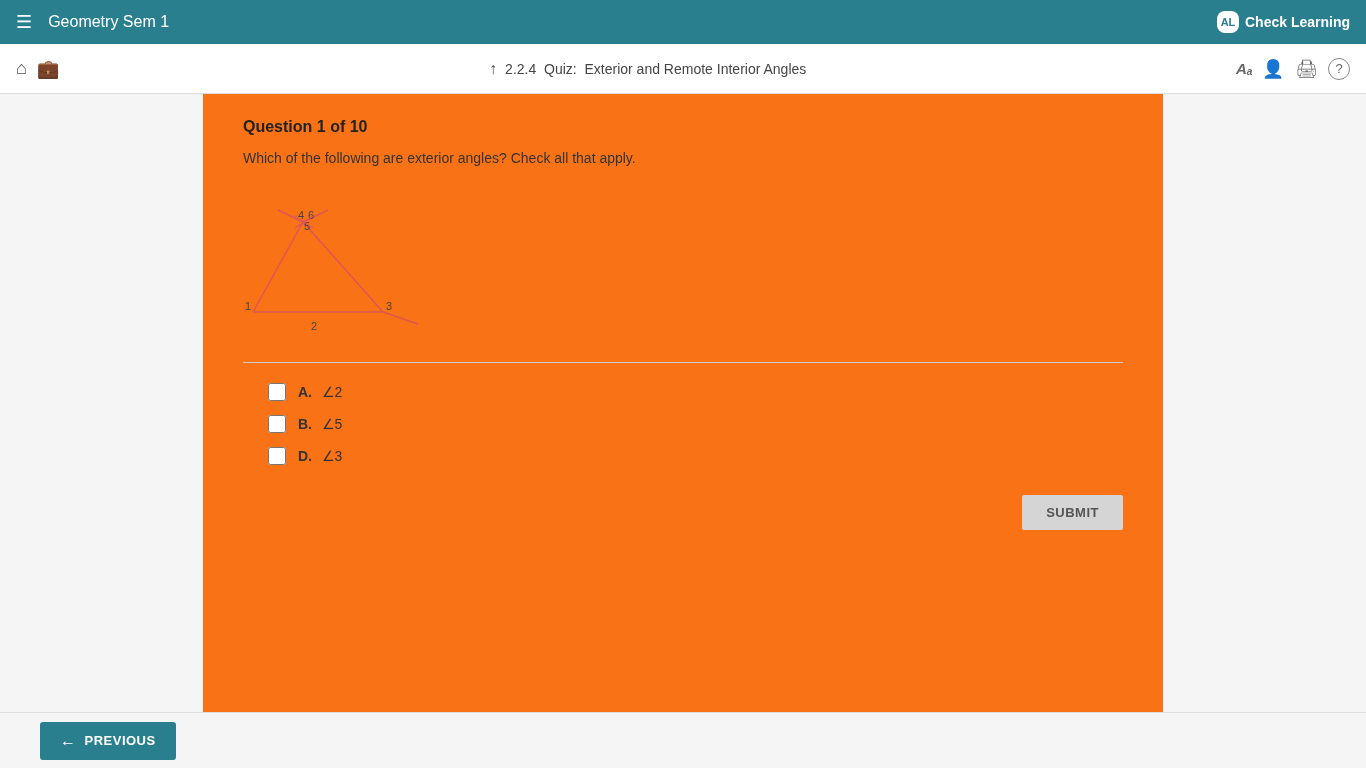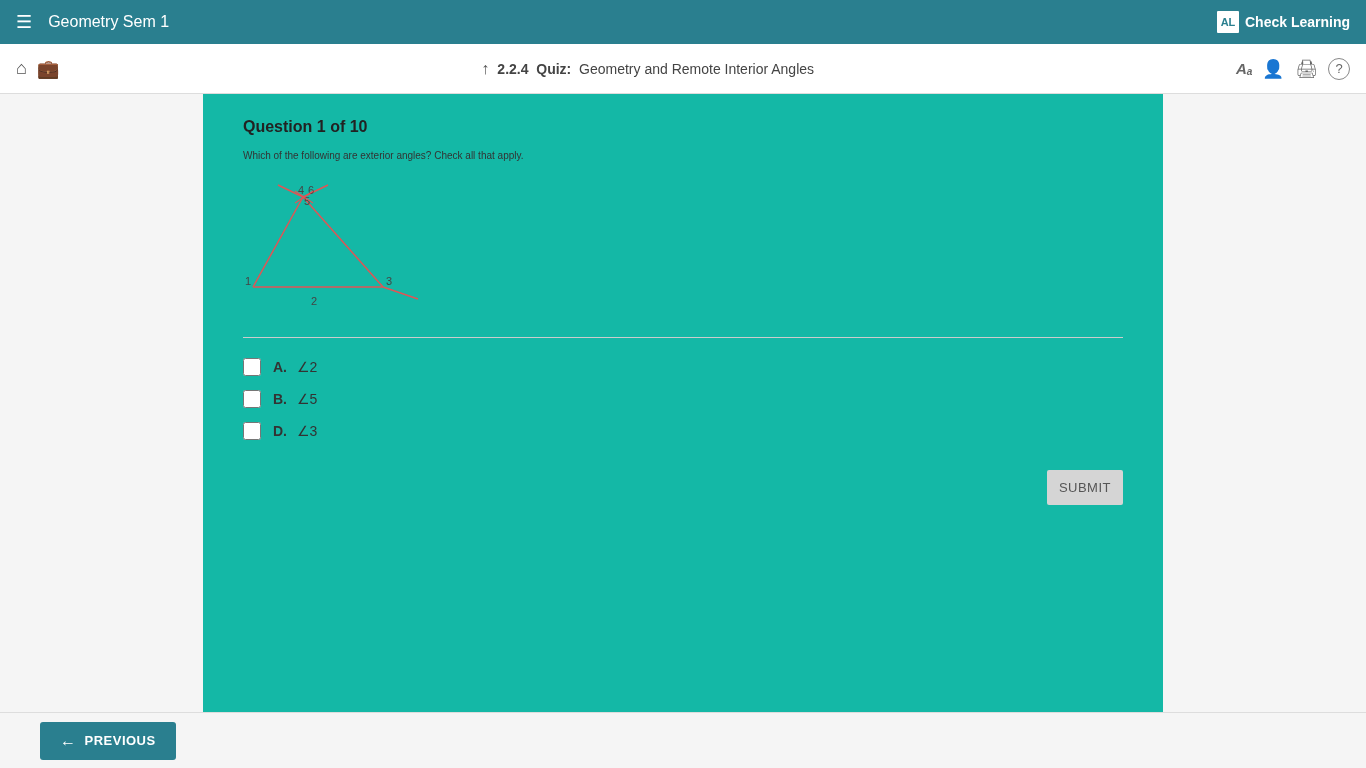--- a/index.html
+++ b/index.html
@@ -11,62 +11,62 @@
       color: white;
       height: 44px;
       display: flex;
       align-items: center;
       padding: 0 16px;
       gap: 16px;
     }
     .top-bar .menu-icon { font-size: 18px; cursor: pointer; }
     .top-bar .app-title { font-size: 16px; font-weight: 400; flex: 1; }
     .top-bar .apex-logo { font-size: 14px; font-weight: bold; display: flex; align-items: center; gap: 6px; }
-    .apex-logo-box { background: white; color: #2a7f8f; width: 22px; height: 22px; font-size: 11px; font-weight: bold; display: flex; align-items: center; justify-content: center; border-radius: 1px; }
+    .apex-logo-box { background: white; color: #2a7f8f; width: 22px; height: 22px; font-size: 11px; font-weight: bold; display: flex; align-items: center; justify-content: center; border-radius: 8px; }
 
     
     .sub-bar {
       background: white;
       height: 50px;
       display: flex;
       align-items: center;
       padding: 0 16px;
       border-bottom: 1px solid #ddd;
       gap: 12px;
     }
     .sub-bar .nav-icons { display: flex; gap: 10px; align-items: center; }
     .sub-bar .nav-icon { font-size: 18px; color: #555; cursor: pointer; }
     .sub-bar .quiz-info { flex: 1; display: flex; align-items: center; gap: 8px; justify-content: center; }
     .sub-bar .upload-icon { color: #555; font-size: 16px; }
     .sub-bar .quiz-title { font-size: 14px; color: #444; }
-    .sub-bar .quiz-title strong { font-weight: 700; }
+    .sub-bar .quiz-title strong { font-weight: 400; }
     .sub-bar .right-icons { display: flex; gap: 10px; align-items: center; }
     .sub-bar .right-icon { font-size: 18px; color: #666; cursor: pointer; }
 
     
     .main-content {
-      background: #14b8a6;
+      background: #f97316;
       margin: 0 auto;
       max-width: 960px;
       padding: 24px 40px 40px;
       height: calc(768px - 44px - 50px - 56px);
       overflow-y: auto;
     }
 
     .question-header {
       font-size: 16px;
       font-weight: 700;
       margin-bottom: 14px;
       color: #222;
     }
 
     .question-text {
-      font-size: 10px;
+      font-size: 14px;
       color: #333;
-      margin-bottom: 16px;
+      margin-bottom: 36px;
     }
 
     .diagram-area {
       margin: 0 0 20px 0;
       display: flex;
       justify-content: flex-start;
     }
 
     .divider {
       border: none;
@@ -80,20 +80,21 @@
       flex-direction: column;
       gap: 14px;
       margin-bottom: 30px;
     }
 
     .option-item {
       display: flex;
       align-items: center;
       gap: 12px;
       cursor: pointer;
+      margin-left: 25px;
     }
 
     .option-checkbox {
       width: 18px;
       height: 18px;
       border: 1.5px solid #888;
       border-radius: 2px;
       cursor: pointer;
       flex-shrink: 0;
     }
@@ -111,23 +112,23 @@
     .submit-row {
       display: flex;
       justify-content: flex-end;
       margin-top: 10px;
     }
 
     .submit-btn {
       background: #d5d5d5;
       color: #555;
       border: none;
-      padding: 10px 12px;
+      padding: 10px 24px;
       font-size: 13px;
-      font-weight: 400;
+      font-weight: 700;
       letter-spacing: 0.5px;
       cursor: pointer;
       border-radius: 2px;
       text-transform: uppercase;
     }
 
     
     .bottom-bar {
       background: #f5f5f5;
       height: 56px;
@@ -178,21 +179,21 @@
 <div class="sub-bar">
   <div class="nav-icons">
     <span class="nav-icon">⌂</span>
     <span class="nav-icon">💼</span>
   </div>
   <div class="quiz-info">
     <span class="upload-icon">↑</span>
     <span class="quiz-title">
       <strong>2.2.4</strong>
       &nbsp;<strong>Quiz:</strong>
-      &nbsp;<span>Geometry and Remote Interior Angles</span>
+      &nbsp;<span>Exterior and Remote Interior Angles</span>
     </span>
   </div>
   <div class="right-icons">
     <span class="right-icon" style="font-size:15px; font-style:italic; font-weight:bold;">Aₐ</span>
     <span class="right-icon">👤</span>
     <span class="right-icon">🖨</span>
     <span class="right-icon" style="border:1.5px solid #888; border-radius:50%; width:22px; height:22px; display:flex; align-items:center; justify-content:center; font-size:13px;">?</span>
   </div>
 </div>
 

